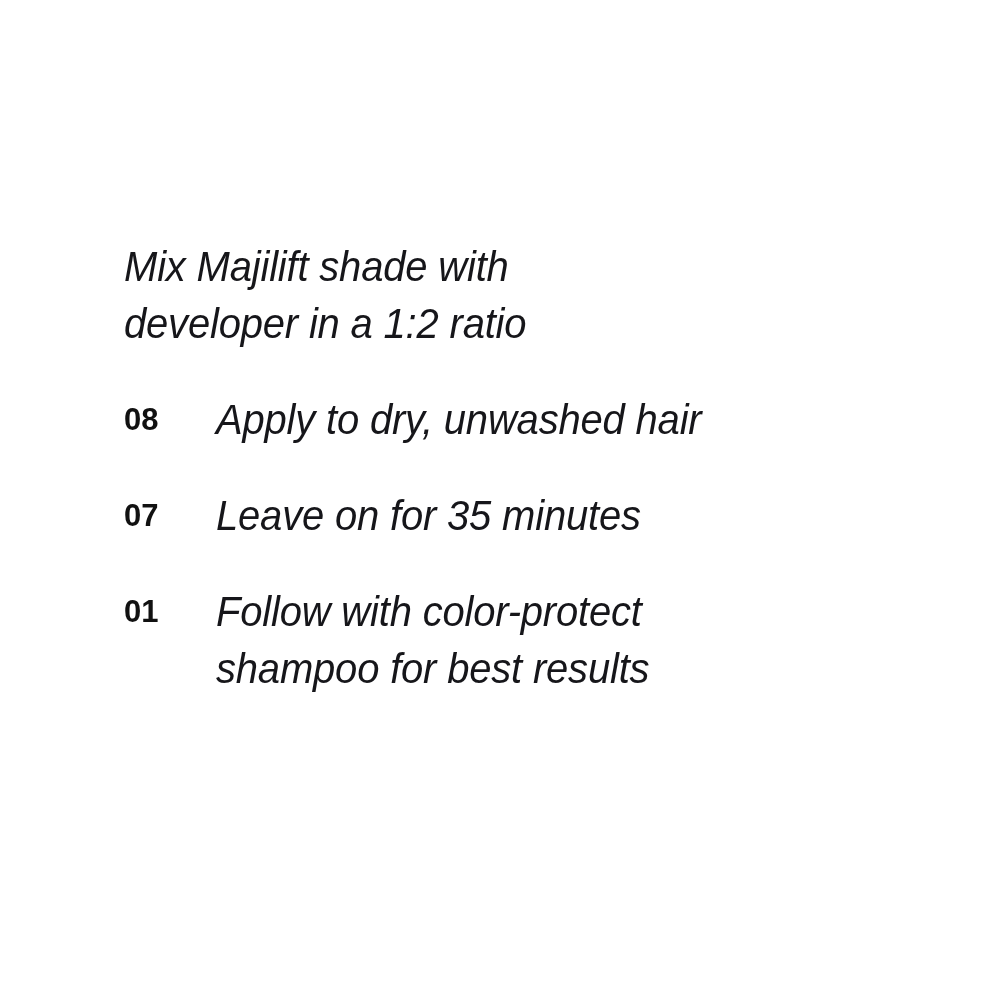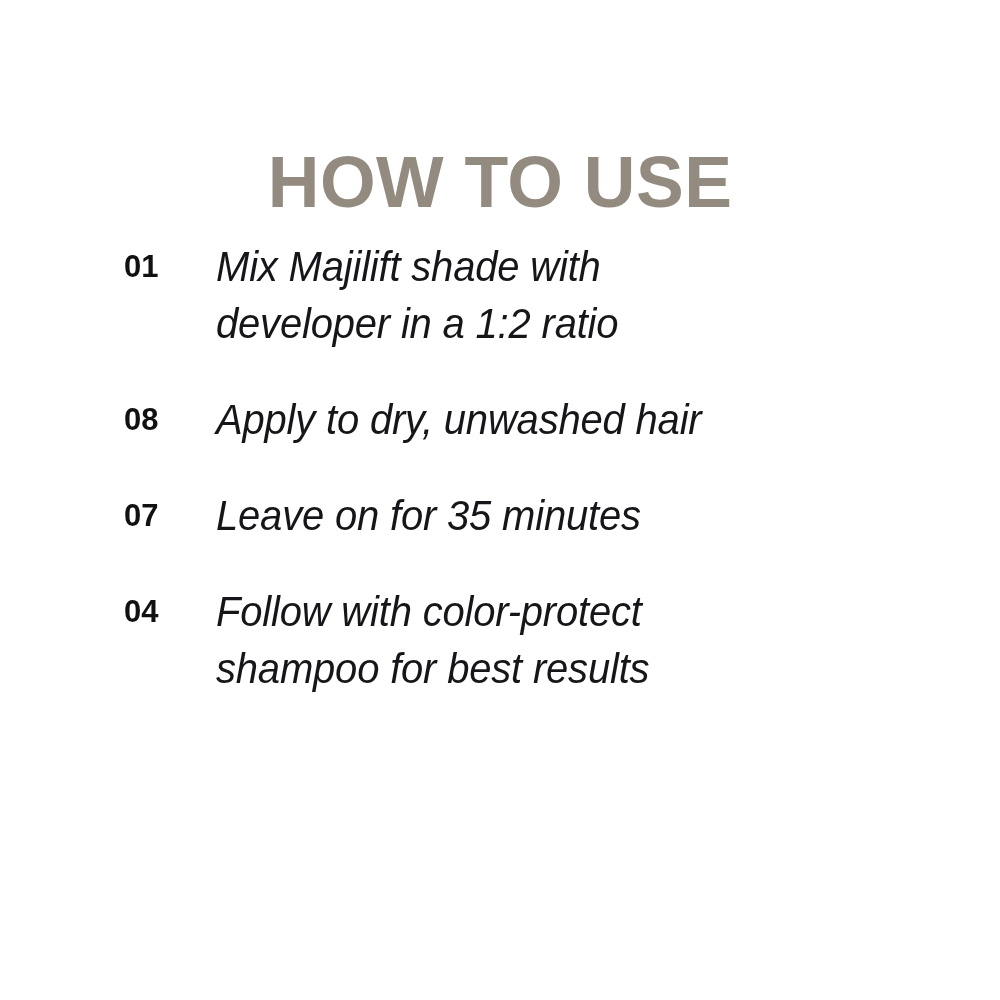--- a/index.html
+++ b/index.html
@@ -85,44 +85,40 @@
     transform: scaleX(0.93);
     transform-origin: left center;
     white-space: pre-line;
   }
 </style>
 </head>
 <body>
 
 <div class="page">
 
-  <div class="title-wrap">
-    <h1 class="title">HOW TO USE</h1>
-  </div>
 
   <div class="steps">
 
     <div class="step">
-      <div class="step-num">01</div>
       <div class="step-text">Mix Majilift shade with
 developer in a 1:2 ratio</div>
     </div>
 
     <div class="step">
       <div class="step-num">08</div>
       <div class="step-text">Apply to dry, unwashed hair</div>
     </div>
 
     <div class="step">
       <div class="step-num">07</div>
       <div class="step-text">Leave on for 35 minutes</div>
     </div>
 
 
     <div class="step">
-      <div class="step-num">04</div>
+      <div class="step-num">01</div>
       <div class="step-text">Follow with color-protect
 shampoo for best results</div>
     </div>
 
   </div>
 
 </div>
 
 </body></html>

